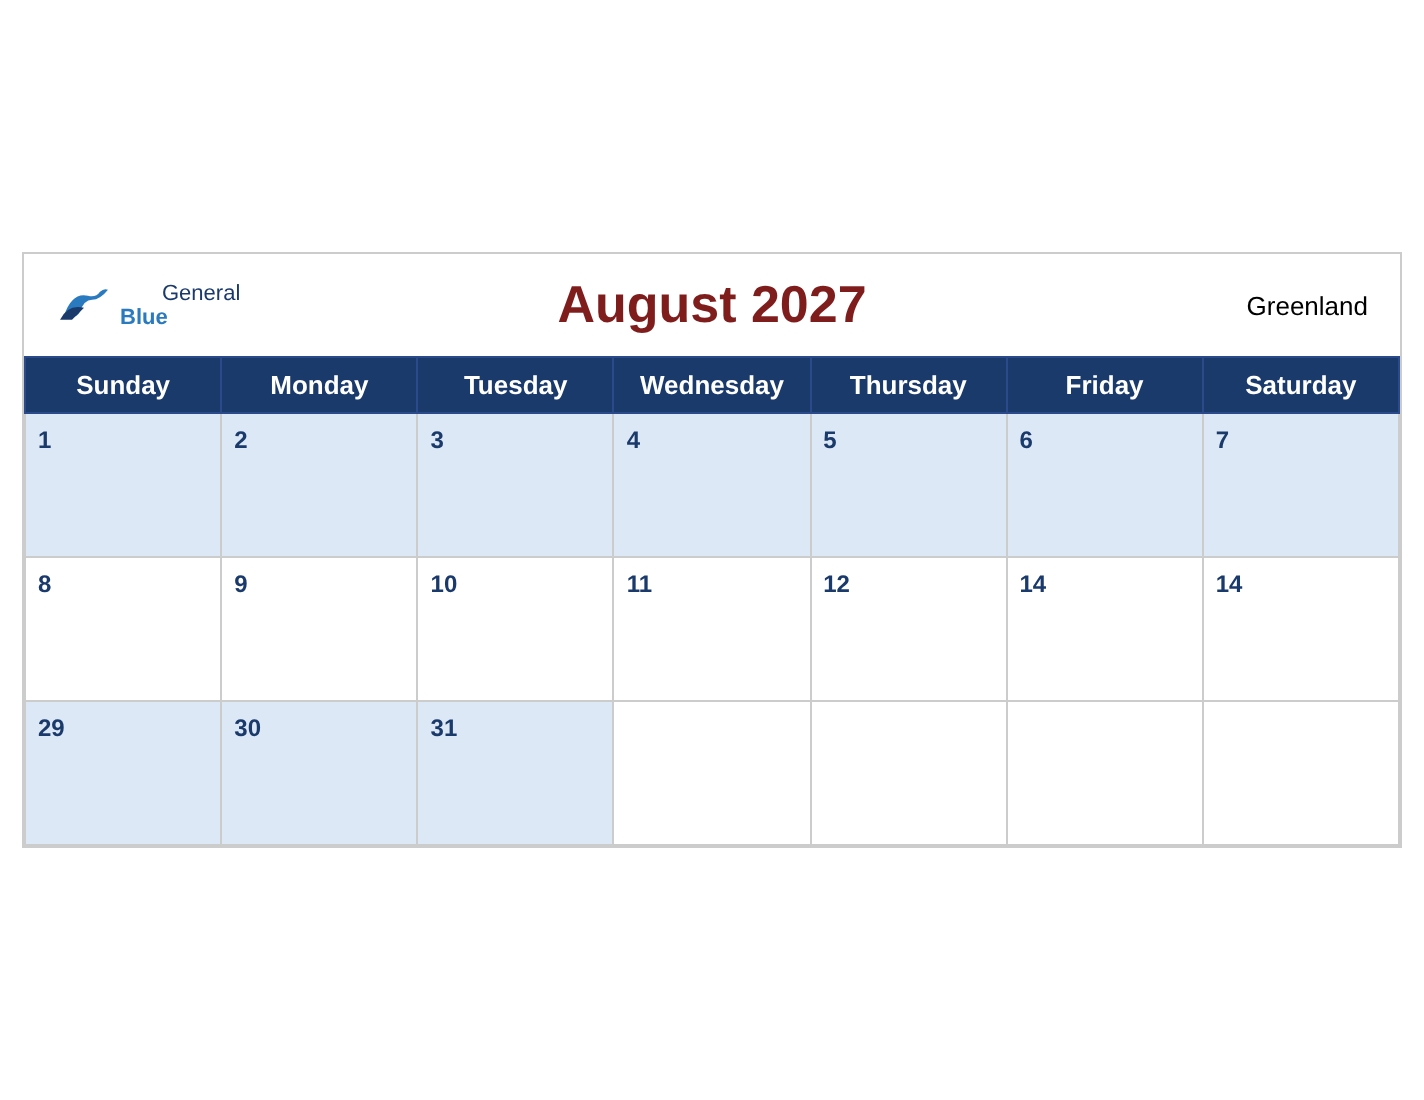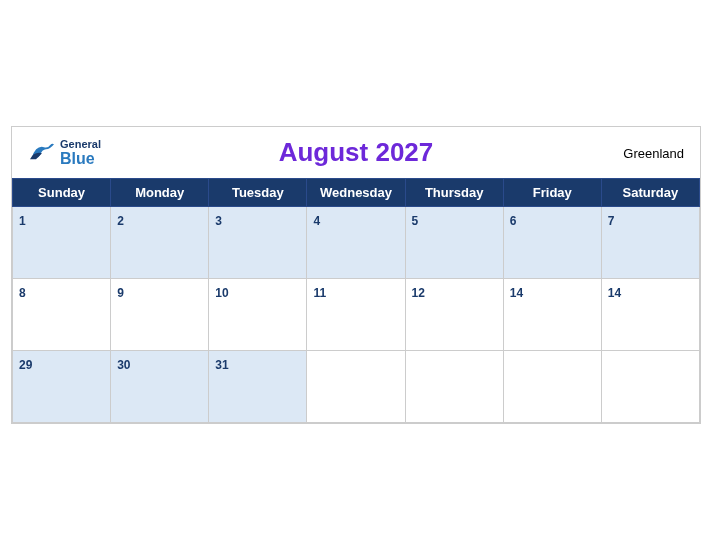--- a/index.html
+++ b/index.html
@@ -20,21 +20,21 @@
     .calendar-header {
       display: flex;
       align-items: center;
       justify-content: center;
       padding: 10px 16px;
       position: relative;
     }
     .calendar-title {
       font-size: 26px;
       font-weight: bold;
-      color: #6d28d9;
+      color: #7f1d1d;
       text-align: center;
       flex: 1;
     }
     .logo-area {
       position: absolute;
       left: 16px;
       top: 50%;
       transform: translateY(-50%);
       display: flex;
       align-items: center;
@@ -103,22 +103,22 @@
 <body>
 
 <div class="calendar-wrapper">
   <div class="calendar-header">
     <div class="logo-area">
       <svg class="logo-bird" viewBox="0 0 28 22" xmlns="http://www.w3.org/2000/svg">
         <path d="M4 16 Q8 4 16 6 Q20 7 22 4 Q24 2 26 3 Q22 8 18 8 Q14 8 12 14 Q10 18 4 16Z" fill="#2a7abf"></path>
         <path d="M2 18 Q6 10 14 12 Q10 16 8 18Z" fill="#1a3a6b"></path>
       </svg>
       <div>
-        <div style="font-size:11px;font-weight:bold;color:#1a3a6b;line-height:1.1;">General</div>
-        <div style="font-size:16px;font-weight:bold;color:#2a7abf;line-height:1.1;">Blue</div>
+        <div style="font-size:11px;font-weight:normal;color:#1a3a6b;line-height:1.1;margin-left:21px;">General</div>
+        <div style="font-size:11px;font-weight:bold;color:#2a7abf;line-height:1.1;">Blue</div>
       </div>
     </div>
     <div class="calendar-title">August 2027</div>
     <div class="region-label">Greenland</div>
   </div>
   <table class="calendar-grid">
     <thead>
       <tr>
         <th>Sunday</th>
         <th>Monday</th>

